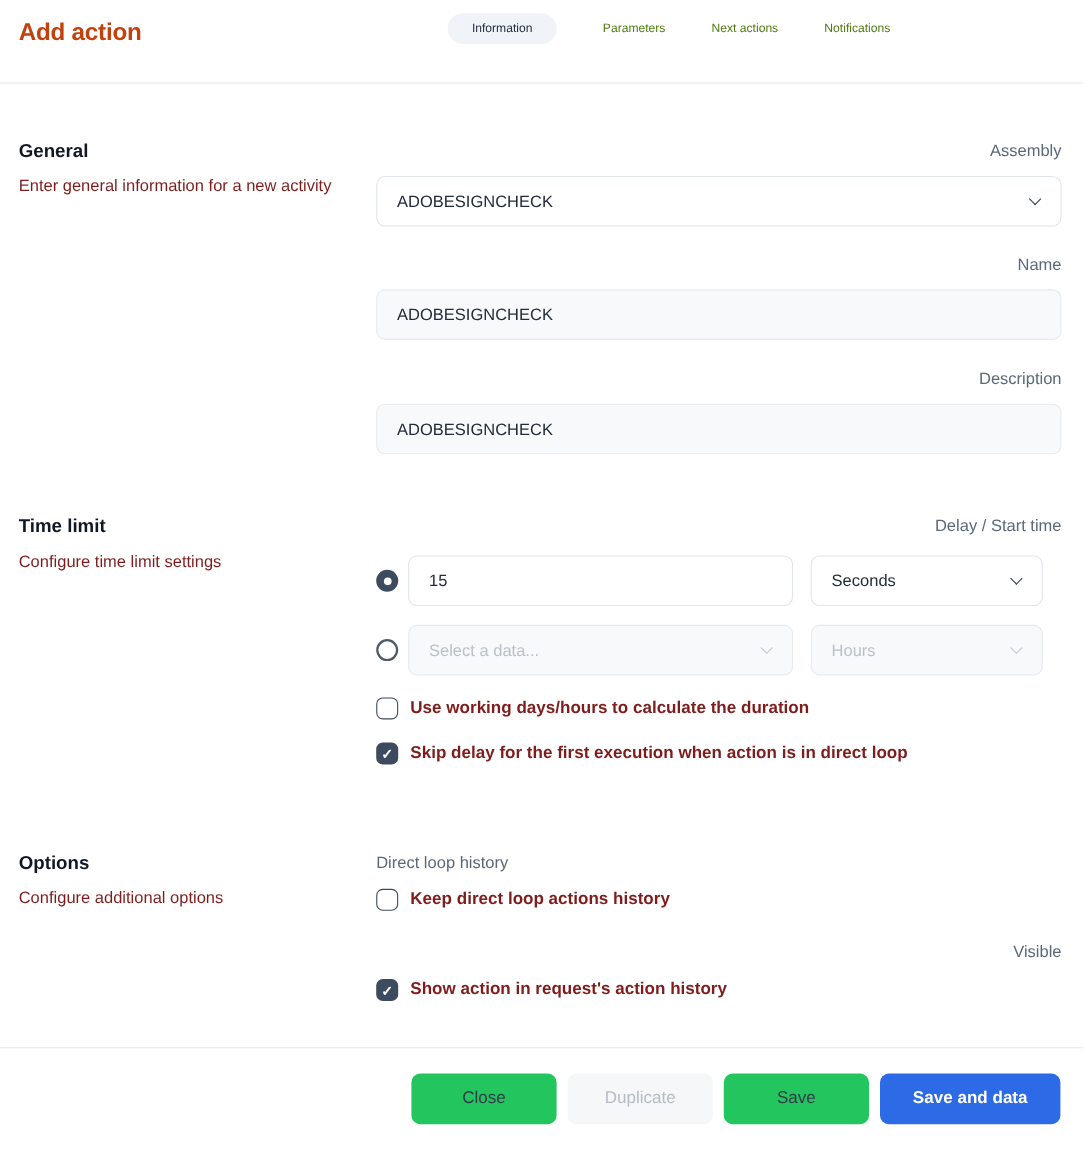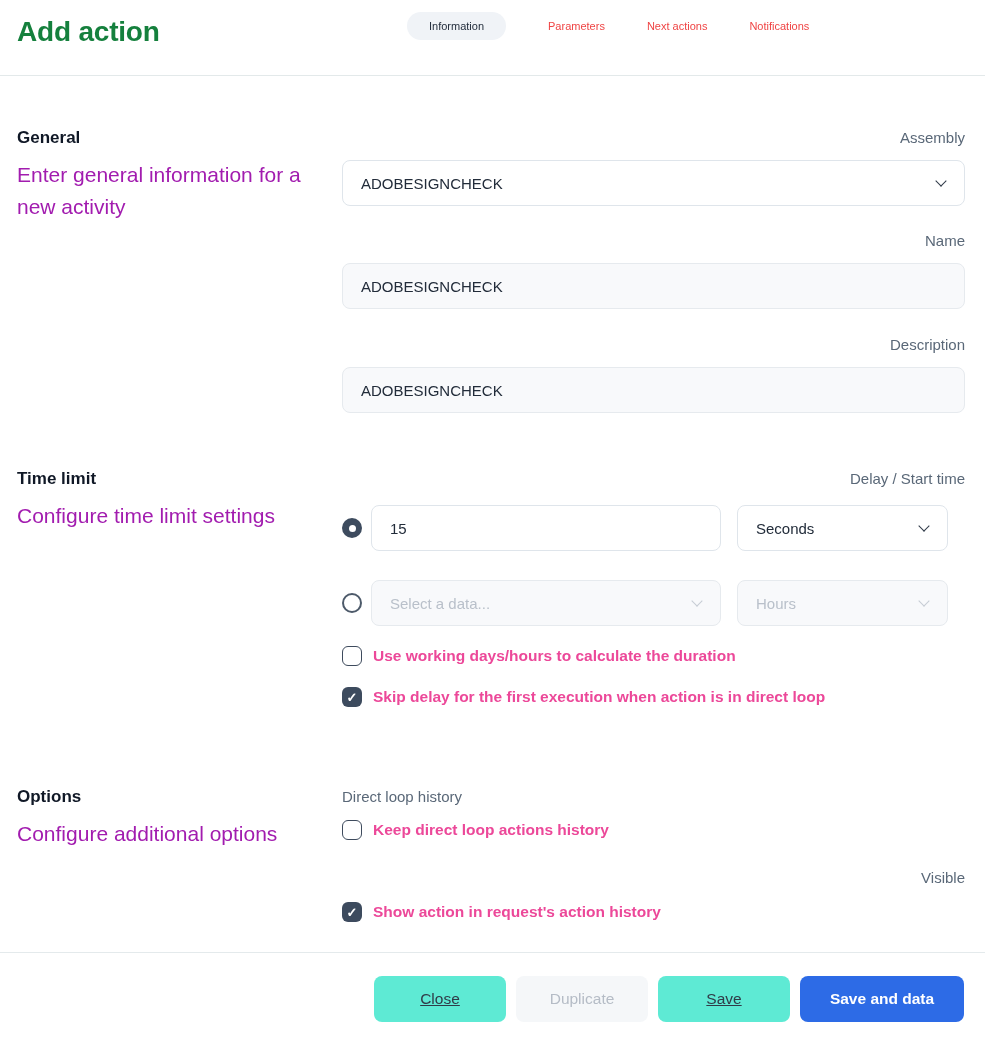--- a/index.html
+++ b/index.html
@@ -7,36 +7,36 @@
   body {
     width:985px; height:1052px; position:relative; overflow:hidden;
     background:#ffffff; color:#1d2735;
     font-family:"Liberation Sans", sans-serif;
   }
 
   
   .header { position:relative; height:76px; border-bottom:1px solid #e3e9ea; background:#fff; }
   .page-title {
     position:absolute; left:17px; top:16px;
-    font-size:28px; font-weight:700; color:#15803d; letter-spacing:-0.2px;
+    font-size:22px; font-weight:700; color:#c2410c; letter-spacing:-0.2px;
   }
   .tabs {
     position:absolute; left:407px; top:12px;
     display:flex; align-items:center; gap:42px; font-size:11px;
   }
-  .tab { color:#ef4444; white-space:nowrap; cursor:pointer; padding:8px 0; }
+  .tab { color:#4d7c0f; white-space:nowrap; cursor:pointer; padding:8px 0; }
   .tab.active { background:#f0f3f7; color:#242e3d; padding:8px 22px; border-radius:20px; }
 
   
   .row { display:flex; padding:0 20px 0 17px; }
   .col-left  { width:325px; flex:none; padding-right:10px; }
   .col-right { flex:1; min-width:0; }
 
   .sec-title { margin:0 0 11px 0; font-size:17px; font-weight:700; color:#101826; }
-  .sec-desc  { font-size:21px; color:#a21caf; line-height:1.5; max-width:300px; }
+  .sec-desc  { font-size:15px; color:#7f1d1d; line-height:1.5; max-width:300px; }
 
   .lbl { font-size:15px; color:#5a6878; line-height:20px;text-align:right; }
 
   .field {
     height:46px; border:1px solid #e6eaee; border-radius:8px; background:#f8f9fb;
     display:flex; align-items:center; padding:0 18px;
     font-size:15px; color:#222c3a; width:100%;
   }
   .field.white { background:#fff; border-color:#dfe5eb; }
   input.field { outline:none; font-family:inherit; }
@@ -55,60 +55,60 @@
   .mt25 { margin-top:25px; }
   .mt26 { margin-top:26px; }
 
   
   .row.general  { margin-top:52px; }
   .row.timelim  { margin-top:56px; }
   .row.options  { margin-top:80px; }
 
   
   .radio-row { display:flex; align-items:center; margin-top:16px; }
-  .radio-row + .radio-row { margin-top:29px; }
+  .radio-row + .radio-row { margin-top:17px; }
   .radio {
     flex:none; width:20px; height:20px; border-radius:50%;
     border:2px solid #4d5a6a; background:#fff; margin-right:9px;
     display:flex; align-items:center; justify-content:center; cursor:pointer;
   }
   .radio.on { border:none; background:#3d4b5e; }
   .radio.on::after { content:""; width:7px; height:7px; border-radius:50%; background:#fff; }
   .delay-input { flex:none; width:350px; }
   .unit-select { flex:none; width:211px; margin-left:16px; }
 
   
   .check-row { display:flex; align-items:center; gap:11px; }
   .check {
     flex:none; width:20px; height:20px; border-radius:6px;
     border:1.5px solid #3e4b5d; background:#fff; cursor:pointer;
     display:flex; align-items:center; justify-content:center;
   }
   .check.on { border:none; background:#3d4b5e; }
   .check.on::after { content:"\2713"; color:#fff; font-size:13px; font-weight:700; line-height:1; }
-  .check-label { font-size:15.5px; font-weight:700; color:#ec4899; cursor:pointer; }
+  .check-label { font-size:15.5px; font-weight:700; color:#7f1d1d; cursor:pointer; }
   .ck1 { margin-top:20px; }
   .ck2 { margin-top:21px; }
 
   .mt13 { margin-top:13px; }
   .mt28 { margin-top:28px; }
   .mt14 { margin-top:14px; }
 
   
   .footer {
     position:absolute; left:0; bottom:0; width:985px; height:100px;
     border-top:1px solid #e4eaec; background:#fff;
     display:flex; justify-content:flex-end; align-items:flex-start;
     gap:10px; padding:23px 21px 0 0;
   }
   .btn {
     height:46px; border:none; border-radius:8px; cursor:pointer;
     font-family:inherit; font-size:15.5px; padding:0 20px;
   }
-  .btn.ghost    { background:#5eead4; color:#303b48; min-width:132px;text-decoration:underline; }
+  .btn.ghost    { background:#22c55e; color:#303b48; min-width:132px; }
   .btn.disabled { background:#f5f7f9; color:#b5bcc6; min-width:132px; cursor:default; }
   .btn.primary  { background:#2d6be6; color:#fff; font-weight:700; min-width:164px; }
 </style>
 </head>
 <body>
 
 <div class="header">
   <div class="page-title">Add action</div>
   <div class="tabs">
     <div class="tab active">Information</div>

